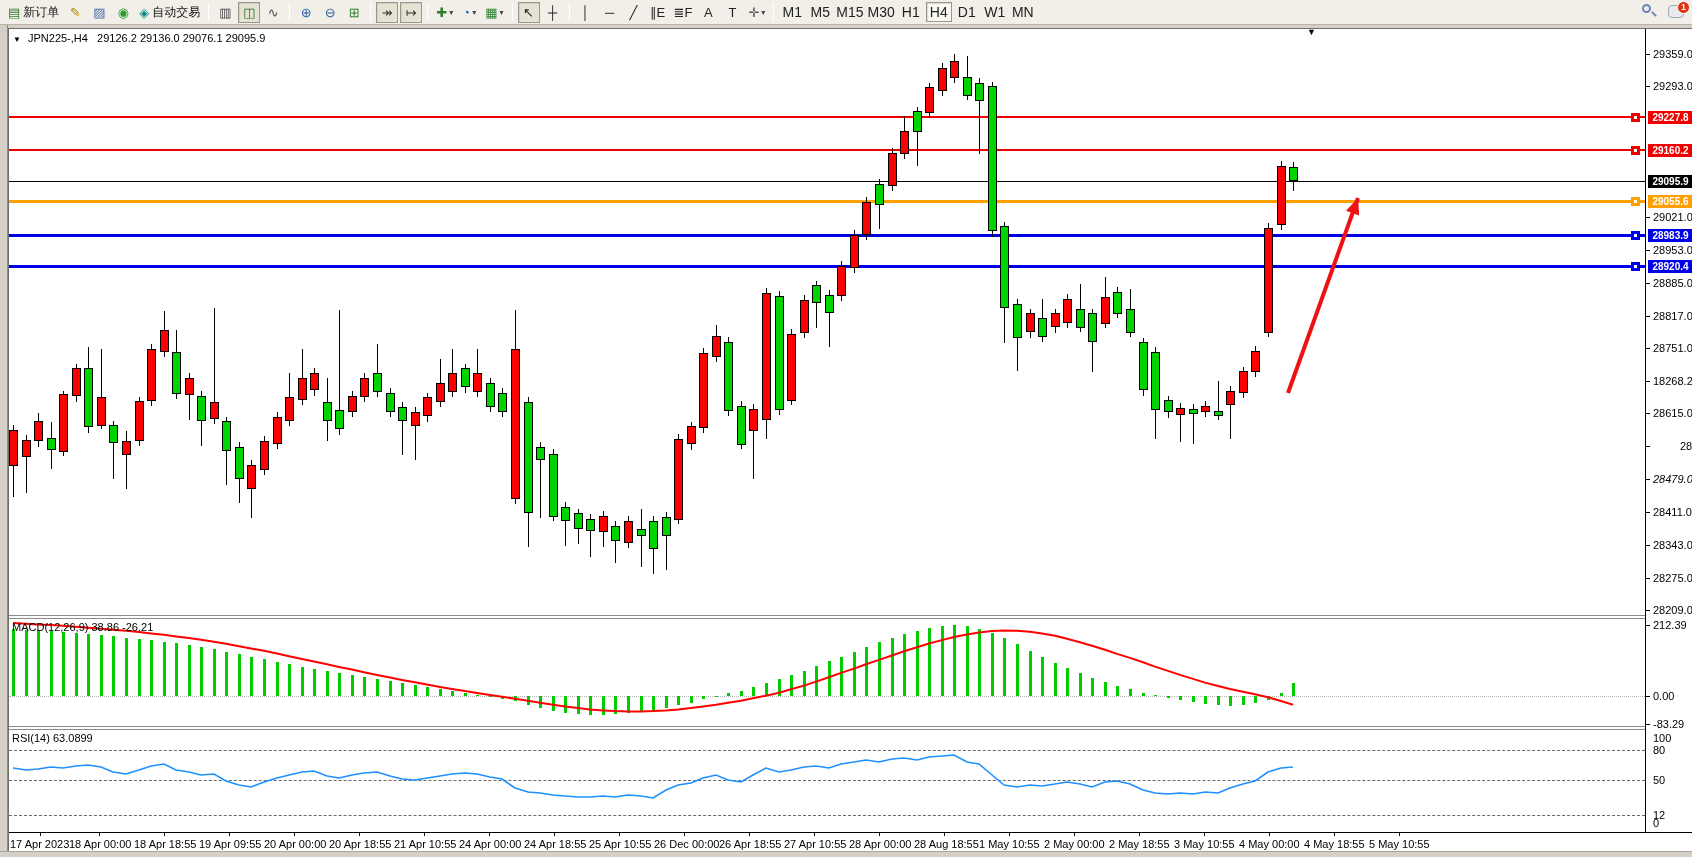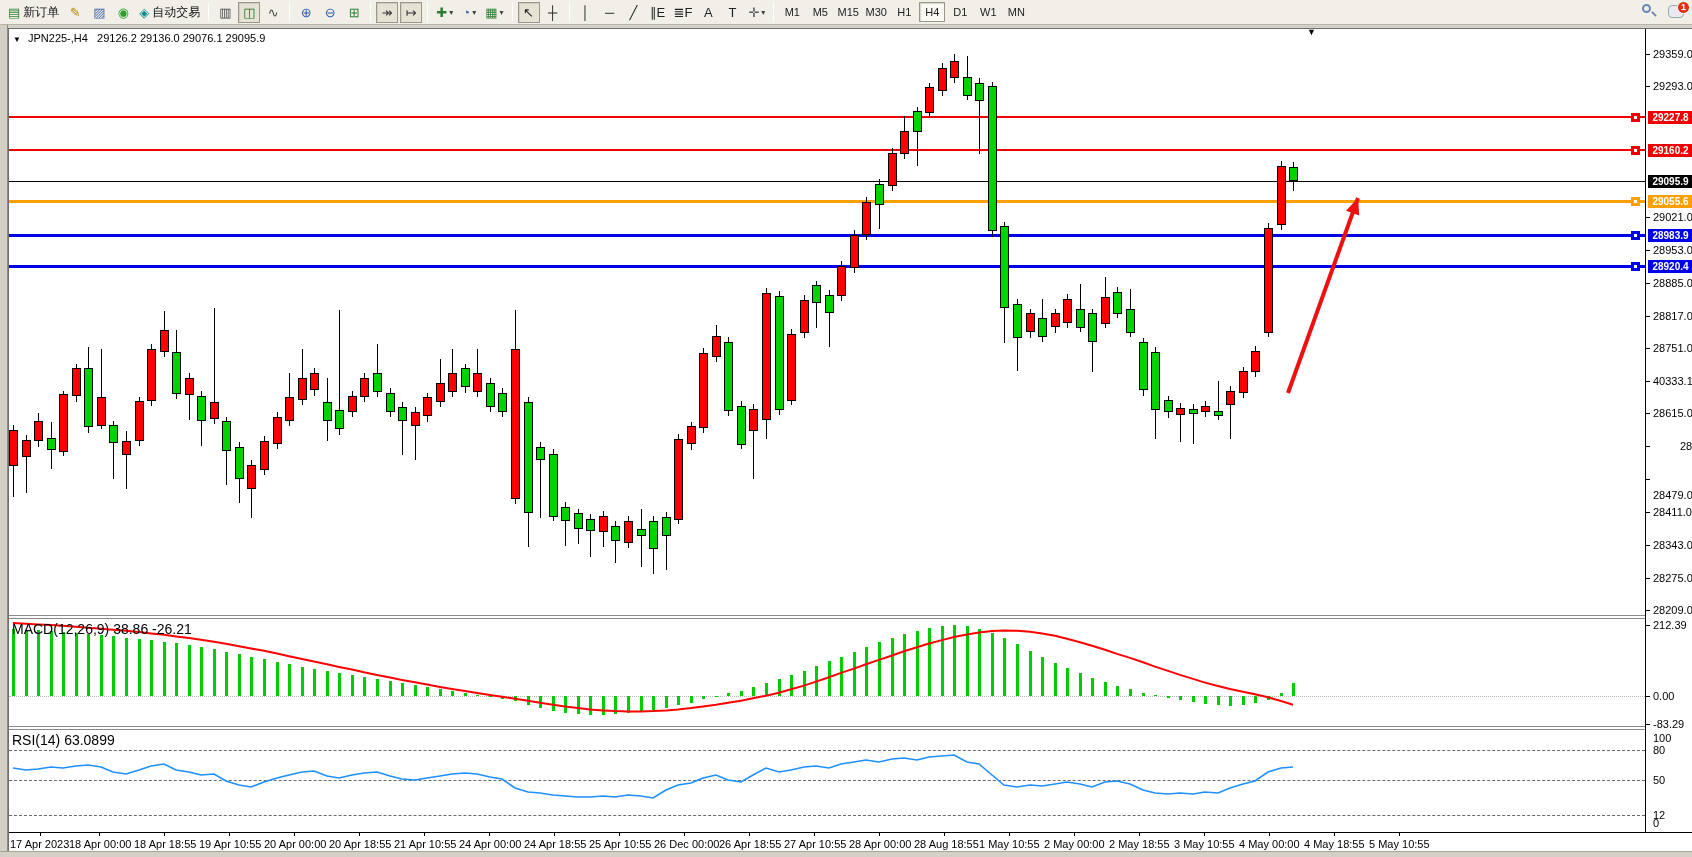--- a/index.html
+++ b/index.html
@@ -12,21 +12,21 @@
   .tbtn { display:inline-flex; align-items:center; justify-content:center;
           min-width:22px; height:21px; margin:0 1px; border:1px solid transparent;
           font-size:13px; color:#333; cursor:default; padding:0 2px; }
   .tbtn.active { border:1px solid #9a978a; background:#e6e3d5; box-shadow:inset 1px 1px 1px #cfccbf; }
   .tbtn .glyph { line-height:1; }
   .tbtn .txt { font-size:12px; margin-left:3px; color:#111; }
   .tbtn .caret { font-size:8px; color:#444; margin-left:2px; }
   .tsep { width:1px; height:18px; background:#c3c0b2; margin:0 4px;
           border-right:1px solid #ffffff; }
   .tf-btn { display:inline-flex; align-items:center; justify-content:center;
-            min-width:26px; height:20px; margin:0 1px; font-size:11px; color:#222;
+            min-width:26px; height:20px; margin:0 1px; font-size:14px; color:#222;
             border:1px solid transparent; }
   .tf-btn.active { border:1px solid #9a978a; background:#faf9f4; box-shadow:inset 1px 1px 1px #d8d5c8; }
   #tb-right { position:absolute; right:8px; top:2px; display:flex; align-items:center; }
   .mag { position:relative; width:18px; height:18px; margin-right:10px; }
   .mag .lens { position:absolute; left:2px; top:2px; width:9px; height:9px;
                border:2px solid #6b86b5; border-radius:50%; }
   .mag .tail { position:absolute; left:11px; top:11px; width:6px; height:2px;
                background:#6b86b5; transform:rotate(45deg); }
   .bubble { position:relative; width:16px; height:13px; background:#e9e9ef;
             border:1px solid #9aa; border-radius:4px; }
@@ -39,21 +39,21 @@
               background:#ffffff; border:1px solid #6f6f6f; border-right:none; }
   #plot { position:absolute; left:0; top:0; width:1636px; height:803px; overflow:hidden; }
   #vaxis { position:absolute; left:1636px; top:0; width:48px; height:803px;
            border-left:1px solid #000; background:#fff; }
   #haxis { position:absolute; left:0; top:803px; width:1684px; height:20px;
            border-top:1px solid #000; background:#fff; }
   .sep { position:absolute; left:0; width:1636px; height:4px; background:#fff;
          border-top:1px solid #8a8a8a; border-bottom:1px solid #8a8a8a; }
   #title { position:absolute; left:4px; top:3px; font-size:11px; color:#000; z-index:30; }
   #title .tri { font-size:8px; margin-right:4px; }
-  .pane-label { position:absolute; left:3px; font-size:14px; color:#000; z-index:30; }
+  .pane-label { position:absolute; left:3px; font-size:11px; color:#000; z-index:30; }
   .hline { position:absolute; left:0; width:1636px; z-index:5; }
   .candle-wick { position:absolute; width:1px; background:#000; z-index:10; }
   .candle-body { position:absolute; width:9px; border:1px solid #000; z-index:11; }
   .hist-bar { position:absolute; width:3px; z-index:8; }
   .ytick { position:absolute; width:4px; height:1px; background:#000; left:0; }
   .ylab { position:absolute; left:7px; font-size:11px; color:#000; white-space:nowrap; }
   .badge { position:absolute; left:2px; width:45px; height:13px; color:#fff; font-size:10px;
            font-weight:bold; line-height:13px; text-align:center; z-index:20; }
   .lmark { position:absolute; width:9px; height:9px; z-index:12; }
   .lmark i { position:absolute; left:3px; top:3px; width:3px; height:3px; background:#fff; display:block; }
@@ -554,27 +554,27 @@
       <div class="ylab" style="top: 182px;">29021.0</div>
       <div class="ytick" style="top: 221px;"></div>
       <div class="ylab" style="top: 215px;">28953.0</div>
       <div class="ytick" style="top: 254px;"></div>
       <div class="ylab" style="top: 248px;">28885.0</div>
       <div class="ytick" style="top: 287px;"></div>
       <div class="ylab" style="top: 281px;">28817.0</div>
       <div class="ytick" style="top: 319px;"></div>
       <div class="ylab" style="top: 313px;">28751.0</div>
       <div class="ytick" style="top: 352px;"></div>
-      <div class="ylab" style="top: 346px;">40333.1</div>
+      <div class="ylab" style="top: 346px;">18268.2</div>
       <div class="ytick" style="top: 384px;"></div>
       <div class="ylab" style="top: 378px;">28615.0</div>
       <div class="ytick" style="top: 417px;"></div>
       <div class="ylab" style="top: 411px; margin-left: 27px;">28547.0</div>
       <div class="ytick" style="top: 450px;"></div>
-      <div class="ylab" style="top: 460px;">28479.0</div>
+      <div class="ylab" style="top: 444px; font-style: italic;">28479.0</div>
       <div class="ytick" style="top: 483px;"></div>
       <div class="ylab" style="top: 477px;">28411.0</div>
       <div class="ytick" style="top: 516px;"></div>
       <div class="ylab" style="top: 510px;">28343.0</div>
       <div class="ytick" style="top: 549px;"></div>
       <div class="ylab" style="top: 543px;">28275.0</div>
       <div class="ytick" style="top: 581px;"></div>
       <div class="ylab" style="top: 575px;">28209.0</div>
       <div class="badge" style="top: 82px; background: rgb(240, 0, 0);">29227.8</div>
       <div class="badge" style="top: 115px; background: rgb(240, 0, 0);">29160.2</div>
@@ -594,21 +594,21 @@
       <div class="ylab" style="top: 780px;">12</div>
       <div class="ylab" style="top: 788px;">0</div>
     </div>
   <div id="haxis">
       <div class="xlab" style="left: 1px;">17 Apr 2023</div>
       <div class="xtick" style="left: 31px;"></div>
       <div class="xlab" style="left: 60px;">18 Apr 00:00</div>
       <div class="xtick" style="left: 90px;"></div>
       <div class="xlab" style="left: 125px;">18 Apr 18:55</div>
       <div class="xtick" style="left: 155px;"></div>
-      <div class="xlab" style="left: 190px;">19 Apr 10:55</div>
+      <div class="xlab" style="left: 190px;">19 Apr 09:55</div>
       <div class="xtick" style="left: 220px;"></div>
       <div class="xlab" style="left: 255px;">20 Apr 00:00</div>
       <div class="xtick" style="left: 285px;"></div>
       <div class="xlab" style="left: 320px;">20 Apr 18:55</div>
       <div class="xtick" style="left: 350px;"></div>
       <div class="xlab" style="left: 385px;">21 Apr 10:55</div>
       <div class="xtick" style="left: 415px;"></div>
       <div class="xlab" style="left: 450px;">24 Apr 00:00</div>
       <div class="xtick" style="left: 480px;"></div>
       <div class="xlab" style="left: 515px; text-align: right;">24 Apr 18:55</div>

